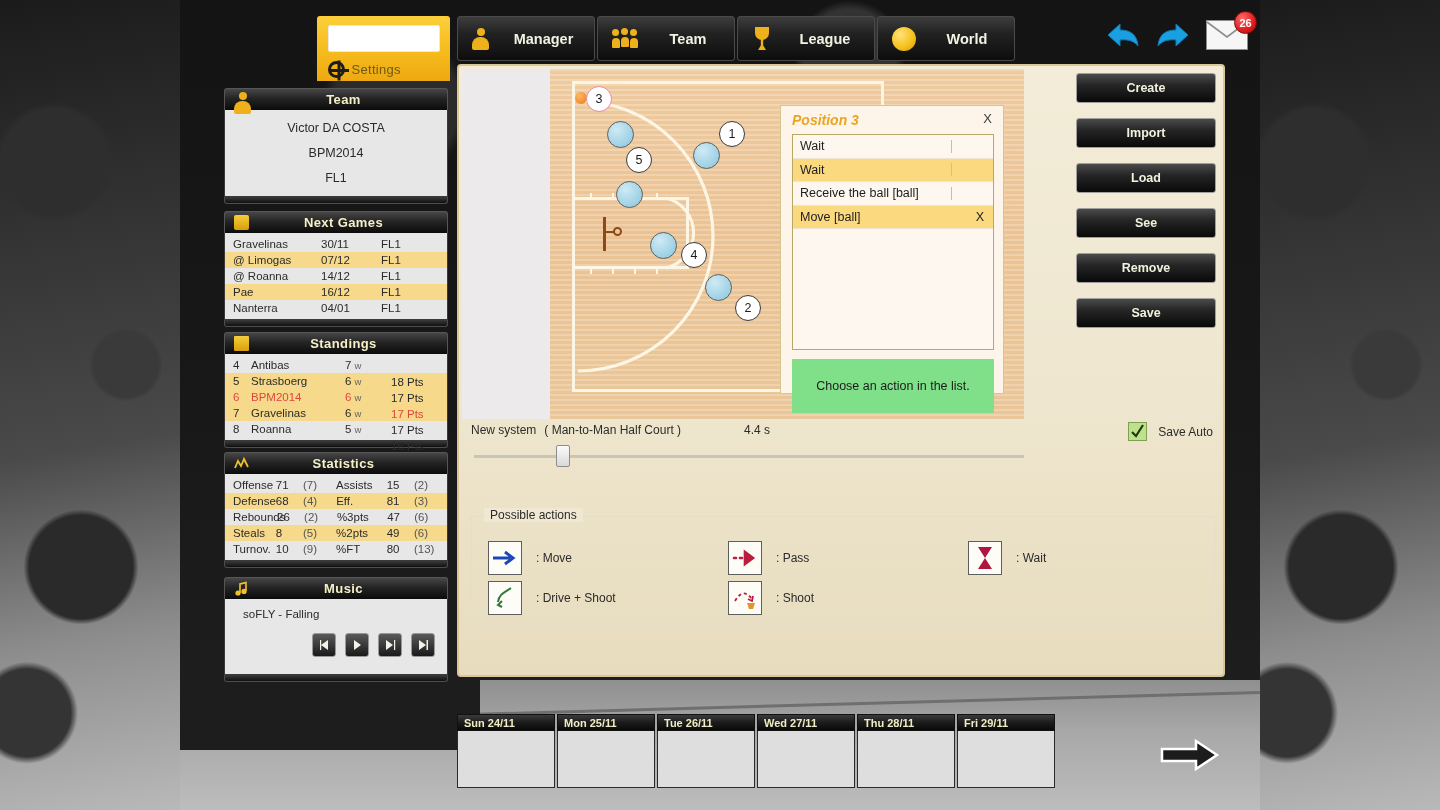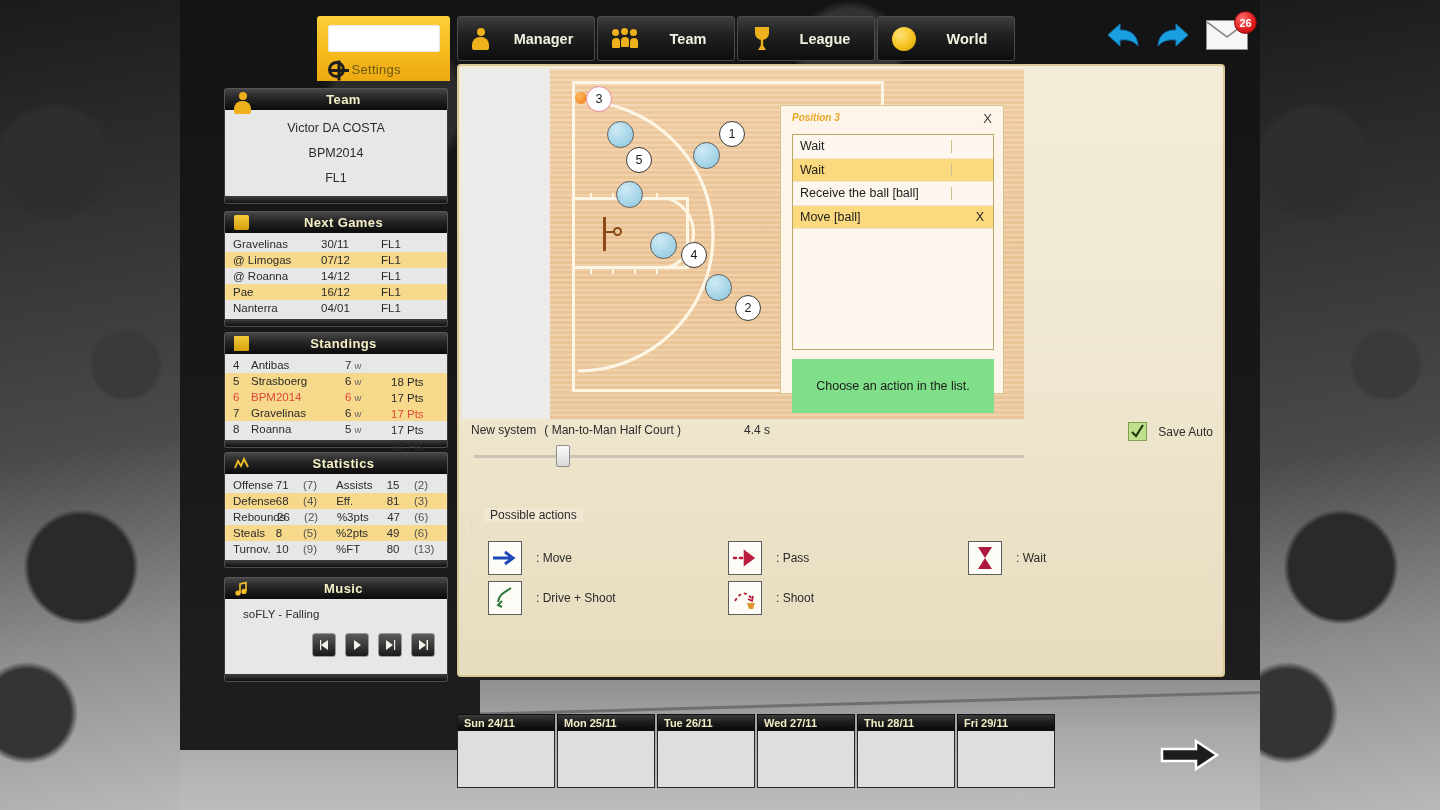--- a/index.html
+++ b/index.html
@@ -185,21 +185,21 @@
   .ballmark{
     position:absolute; width:12px;height:12px;border-radius:50%;
     background: radial-gradient(circle at 35% 30%,#ffb860,#ea7a16);
   }
 
   
   .popup{
     position:absolute; left:318px; top:36px; width:224px; height:289px;
     background:#fdf5ea; border:1px solid #d8c48e;
   }
-  .popup-title{ position:absolute; left:11px; top:6px; font-size:10px; font-weight:bold;
+  .popup-title{ position:absolute; left:11px; top:6px; font-size:14px; font-weight:bold;
      font-style:italic; color:#eba524;}
   .popup-x{ position:absolute; right:11px; top:5px; font-size:13px; color:#3c3c3c; }
   .actlist{ position:absolute; left:11px; top:28px; width:202px; height:216px;
      background:#fdf7ef; border:1px solid #b9a766;}
   .actrow{ height:23.5px; display:flex; align-items:center; font-size:12.5px; color:#1d1d1d;
      padding-left:7px; border-bottom:1px solid #efe4cf;}
   .actrow.hl{ background:#fbd97f;}
   .actrow .txt{ flex:1;}
   .actrow .sep{ width:1px;height:13px;background:#cfc08f;margin-right:15px;}
   .actrow .del{ width:26px; text-align:center; font-size:12.5px; }
@@ -575,20 +575,28 @@
           <div class="actrow hl">
             <span class="txt">Move [ball]</span>
             <span class="sep" style="visibility:hidden;"></span>
             <span class="del">X</span>
           </div>
         </div>
         <div class="hintbox">Choose an action in the list.</div>
       </div>
     </div>
 
+    <div class="btncol">
+      <div class="gbtn">Create</div>
+      <div class="gbtn">Import</div>
+      <div class="gbtn">Load</div>
+      <div class="gbtn">See</div>
+      <div class="gbtn">Remove</div>
+      <div class="gbtn">Save</div>
+    </div>
 
     <div class="sysrow">
       <span class="nm">New system</span>
       <span style="margin-left:8px;">( Man-to-Man Half Court )</span>
       <span class="tm">4.4 s</span>
     </div>
     <div class="saveauto">
       <div class="chk">
         <svg width="17" height="17" viewBox="0 0 17 17">
             <path d="M3 9 L7 13 L14 2" fill="none" stroke="#1d3c0d" stroke-width="2.2"></path>

